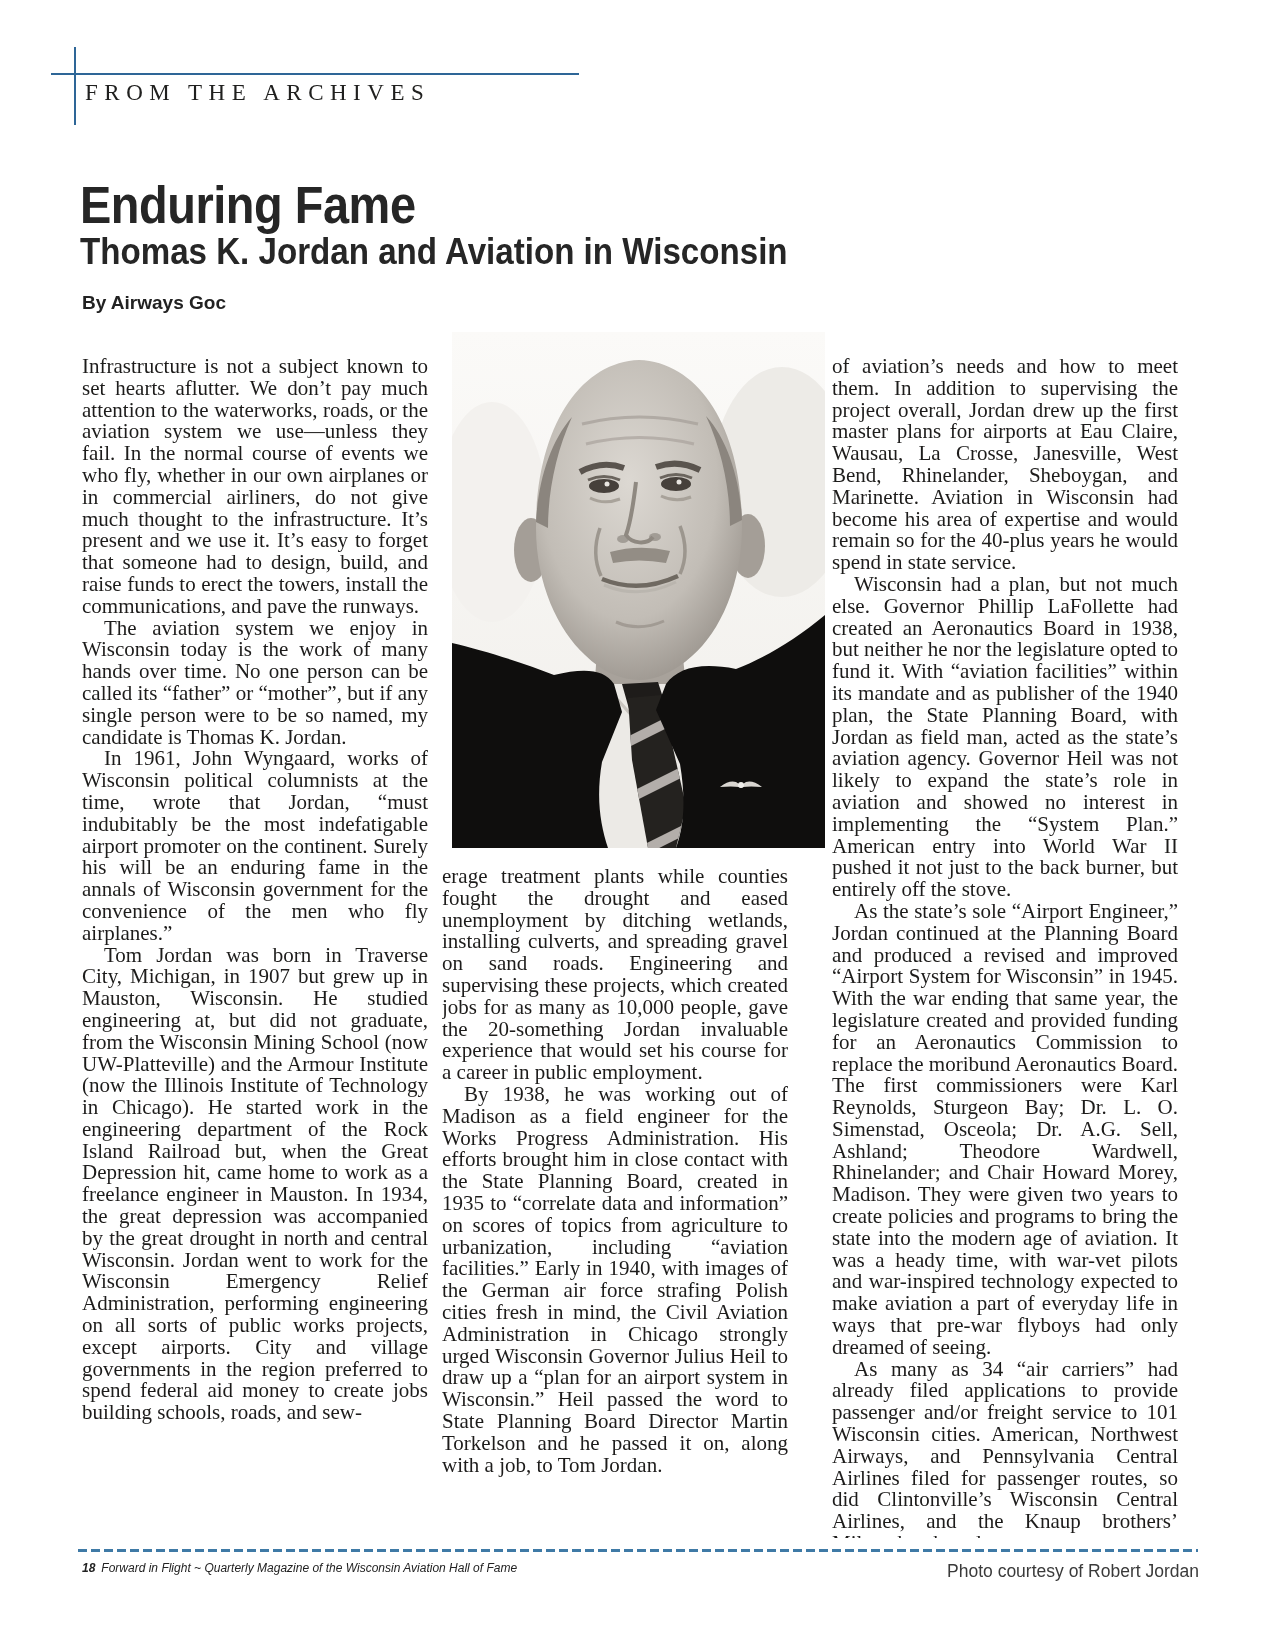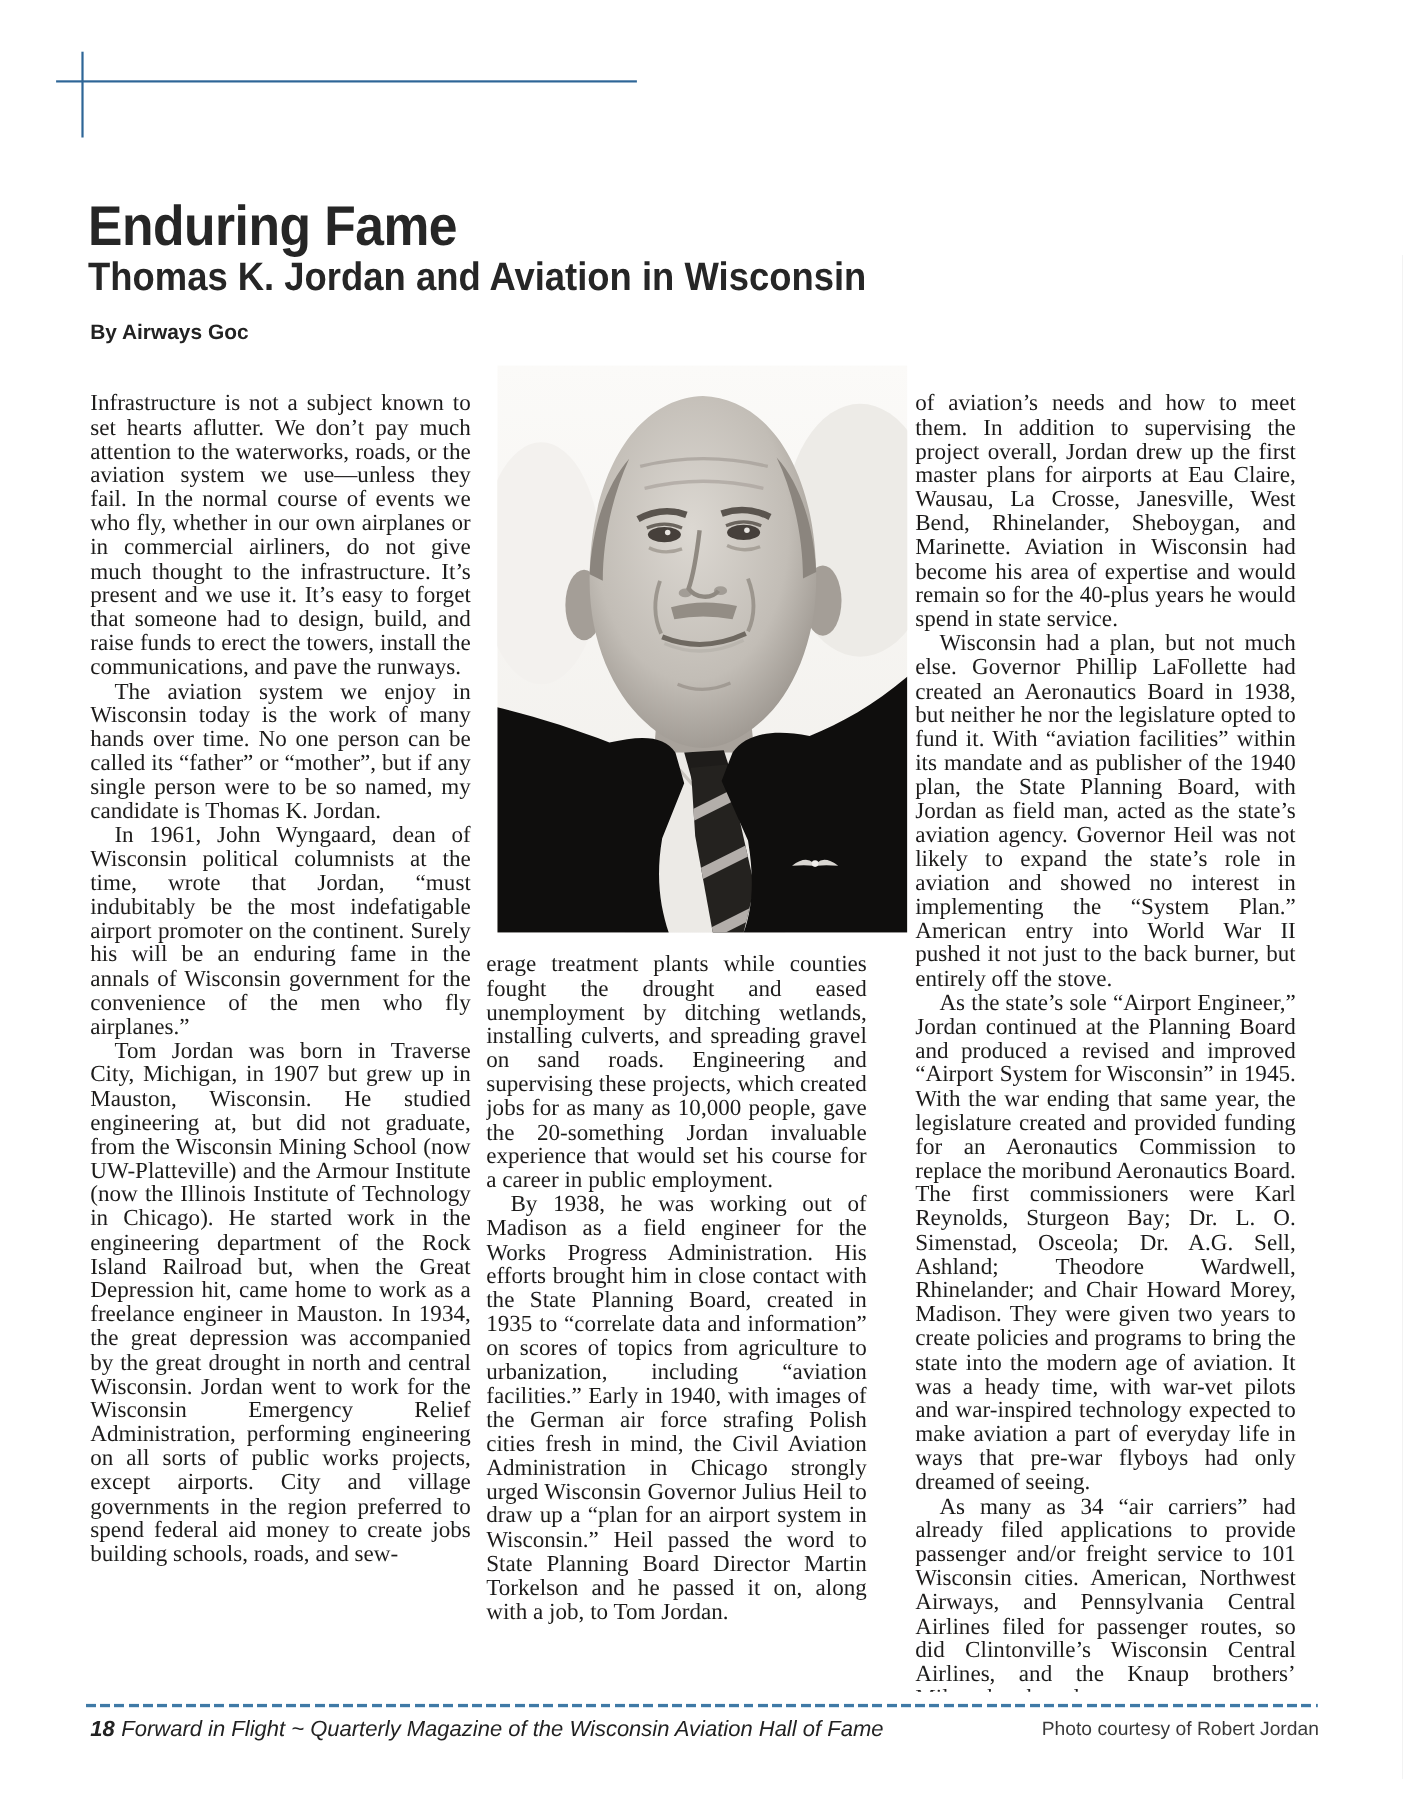--- a/index.html
+++ b/index.html
@@ -42,37 +42,38 @@
   .photo {
     position:absolute; left:452px; top:332px; width:373px; height:516px;
     overflow:hidden;
   }
   .footer-rule {
     position:absolute; left:78px; top:1549px; width:1120px; height:3px;
     background:repeating-linear-gradient(90deg,#3f7aa6 0 9px, transparent 9px 13px);
   }
   .footer-left {
     position:absolute; left:82px; top:1561px;
-    font-family:"Liberation Sans", sans-serif; font-style:italic; font-size:20px; color:#222;
+    font-family:"Liberation Sans", sans-serif; font-style:italic; font-size:12px; color:#222;
     white-space:nowrap;
   }
   .footer-left .pg { font-weight:bold; margin-right:6px; }
   .footer-right {
     position:absolute; right:76px; top:1561px;
     font-family:"Liberation Sans", sans-serif; font-size:17.5px; color:#3a3a3a;
     white-space:nowrap;
   }
 </style>
 </head>
 <body>
 
 <div class="page">
 
   <div class="rule-v"></div>
   <div class="rule-h"></div>
+  <div class="section-label">FROM THE ARCHIVES</div>
 
   <h1 class="title">Enduring Fame</h1>
   <h2 class="subtitle">Thomas K. Jordan and Aviation in Wisconsin</h2>
   <div class="byline">By Airways Goc</div>
 
   <div class="photo">
     <svg viewBox="0 0 373 516" width="373" height="516" xmlns="http://www.w3.org/2000/svg">
       <defs>
         <radialGradient id="faceg" cx="45%" cy="38%" r="78%">
           <stop offset="0%" stop-color="#dcd8d2"></stop>
@@ -150,21 +151,21 @@
       <path d="M150,247 Q187,262 226,244" stroke="#6f6961" stroke-width="4.5" fill="none"></path>
       <path d="M152,253 Q187,268 224,250" stroke="#b5b0a9" stroke-width="3" fill="none" opacity="0.7"></path>
 
       <path d="M164,290 Q187,300 212,289" stroke="#968f88" stroke-width="3" fill="none" opacity="0.7"></path>
     </svg>
   </div>
 
   <div class="col" id="col1">
       <p class="body-para">Infrastructure is not a subject known to set hearts aflutter. We don’t pay much attention to the waterworks, roads, or the aviation system we use—unless they fail. In the normal course of events we who fly, whether in our own airplanes or in commercial airliners, do not give much thought to the infrastructure. It’s present and we use it. It’s easy to forget that someone had to design, build, and raise funds to erect the towers, install the communications, and pave the runways.</p>
       <p class="body-para indent">The aviation system we enjoy in Wisconsin today is the work of many hands over time. No one person can be called its “father” or “mother”, but if any single person were to be so named, my candidate is Thomas K. Jordan.</p>
-      <p class="body-para indent">In 1961, John Wyngaard, dean of Wisconsin political columnists at the time, wrote that Jordan, “must indubitably be the most indefatigable airport promoter on the continent. Surely his will be an enduring fame in the annals of Wisconsin government for the convenience of the men who fly airplanes.”</p>
+      <p class="body-para indent">In 1961, John Wyngaard, works of Wisconsin political columnists at the time, wrote that Jordan, “must indubitably be the most indefatigable airport promoter on the continent. Surely his will be an enduring fame in the annals of Wisconsin government for the convenience of the men who fly airplanes.”</p>
       <p class="body-para indent">Tom Jordan was born in Traverse City, Michigan, in 1907 but grew up in Mauston, Wisconsin. He studied engineering at, but did not graduate, from the Wisconsin Mining School (now UW-Platteville) and the Armour Institute (now the Illinois Institute of Technology in Chicago). He started work in the engineering department of the Rock Island Railroad but, when the Great Depression hit, came home to work as a freelance engineer in Mauston. In 1934, the great depression was accompanied by the great drought in north and central Wisconsin. Jordan went to work for the Wisconsin Emergency Relief Administration, performing engineering on all sorts of public works projects, except airports. City and village governments in the region preferred to spend federal aid money to create jobs building schools, roads, and sew-</p>
     </div>
   <div class="col" id="col2">
       <p class="body-para">erage treatment plants while counties fought the drought and eased unemployment by ditching wetlands, installing culverts, and spreading gravel on sand roads. Engineering and supervising these projects, which created jobs for as many as 10,000 people, gave the 20-something Jordan invaluable experience that would set his course for a career in public employment.</p>
       <p class="body-para indent">By 1938, he was working out of Madison as a field engineer for the Works Progress Administration. His efforts brought him in close contact with the State Planning Board, created in 1935 to “correlate data and information” on scores of topics from agriculture to urbanization, including “aviation facilities.” Early in 1940, with images of the German air force strafing Polish cities fresh in mind, the Civil Aviation Administration in Chicago strongly urged Wisconsin Governor Julius Heil to draw up a “plan for an airport system in Wisconsin.” Heil passed the word to State Planning Board Director Martin Torkelson and he passed it on, along with a job, to Tom Jordan.</p>
     </div>
   <div class="col" id="col3">
       <p class="body-para">of aviation’s needs and how to meet them. In addition to supervising the project overall, Jordan drew up the first master plans for airports at Eau Claire, Wausau, La Crosse, Janesville, West Bend, Rhinelander, Sheboygan, and Marinette. Aviation in Wisconsin had become his area of expertise and would remain so for the 40-plus years he would spend in state service.</p>
       <p class="body-para indent">Wisconsin had a plan, but not much else. Governor Phillip LaFollette had created an Aeronautics Board in 1938, but neither he nor the legislature opted to fund it. With “aviation facilities” within its mandate and as publisher of the 1940 plan, the State Planning Board, with Jordan as field man, acted as the state’s aviation agency. Governor Heil was not likely to expand the state’s role in aviation and showed no interest in implementing the “System Plan.” American entry into World War II pushed it not just to the back burner, but entirely off the stove.</p>
       <p class="body-para indent">As the state’s sole “Airport Engineer,” Jordan continued at the Planning Board and produced a revised and improved “Airport System for Wisconsin” in 1945. With the war ending that same year, the legislature created and provided funding for an Aeronautics Commission to replace the moribund Aeronautics Board. The first commissioners were Karl Reynolds, Sturgeon Bay; Dr. L. O. Simenstad, Osceola; Dr. A.G. Sell, Ashland; Theodore Wardwell,  Rhinelander; and Chair Howard Morey, Madison. They were given two years to create policies and programs to bring the state into the modern age of aviation. It was a heady time, with war-vet pilots and war-inspired technology expected to make aviation a part of everyday life in ways that pre-war flyboys had only dreamed of seeing.</p>

